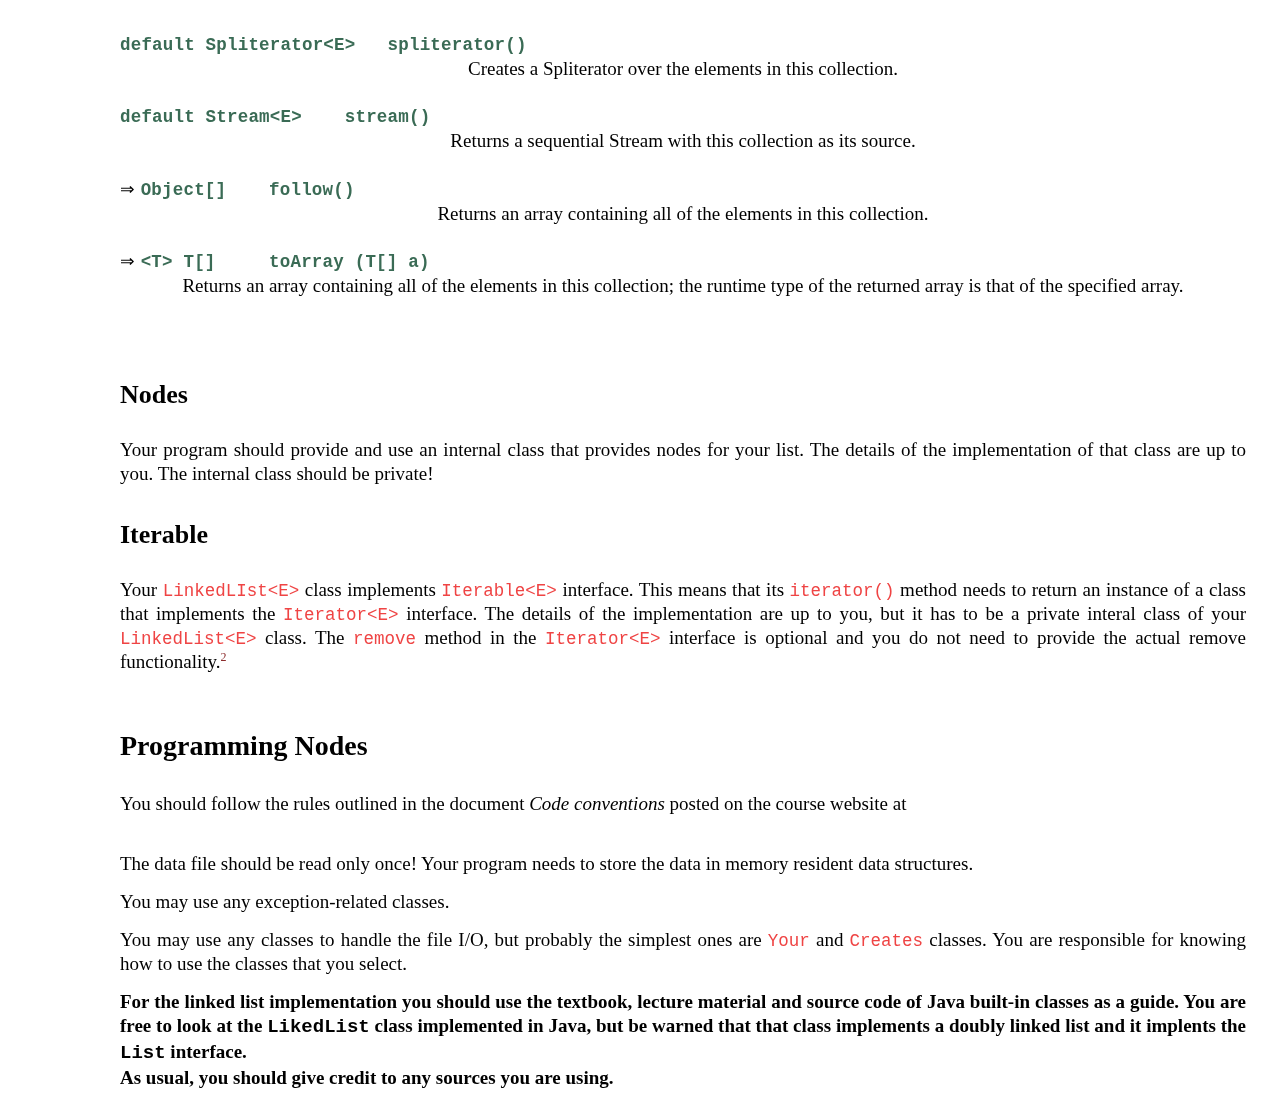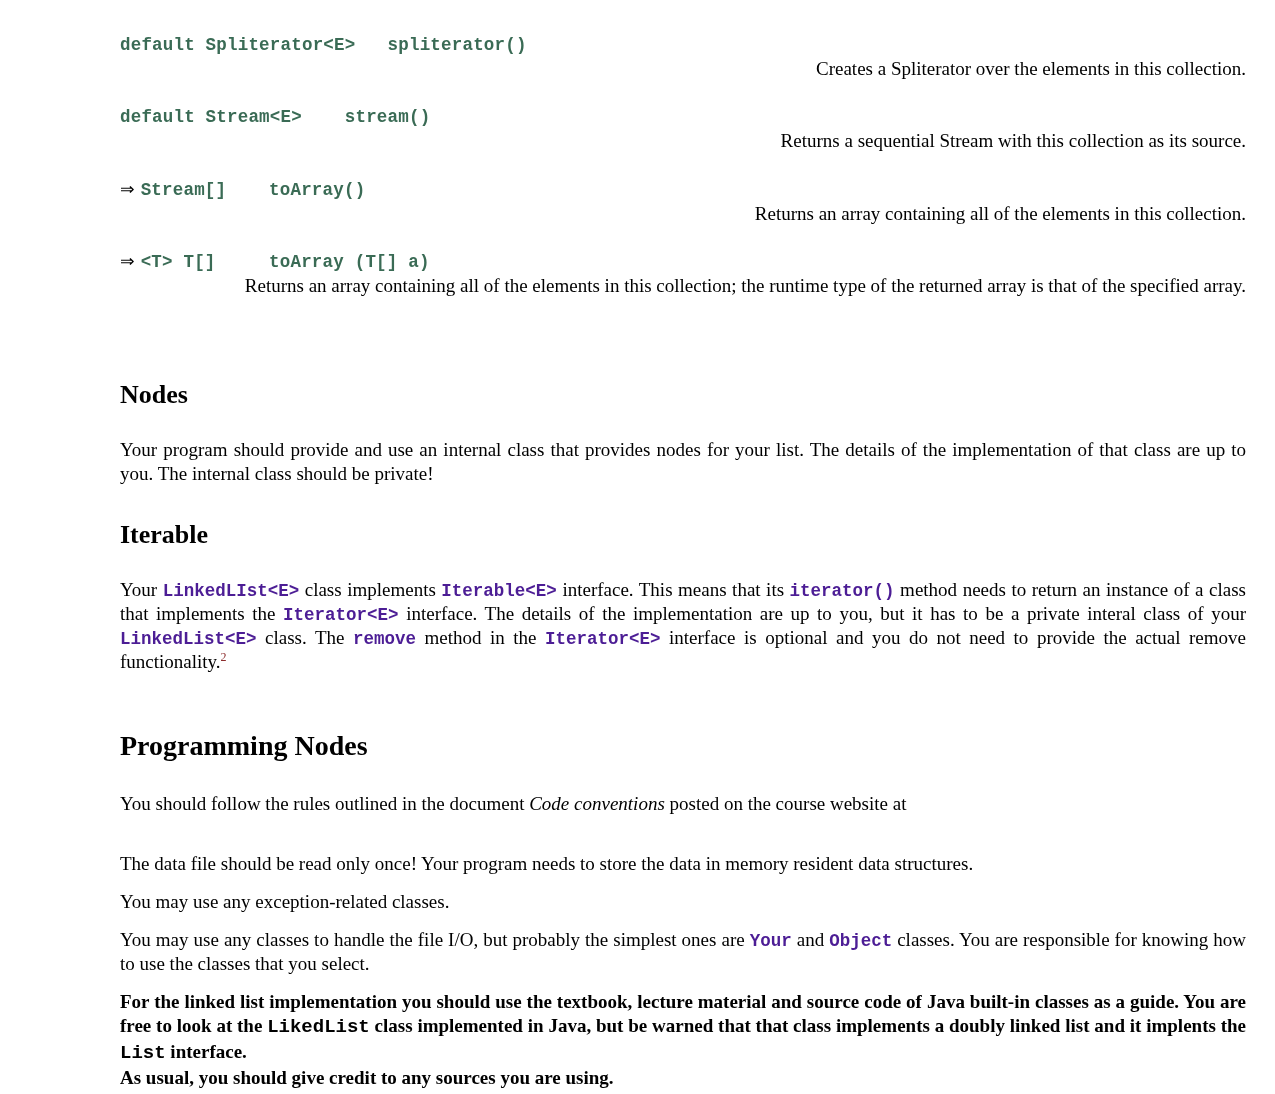--- a/index.html
+++ b/index.html
@@ -35,21 +35,21 @@
   }
   .sig .arrow {
     font-family: "DejaVu Sans", sans-serif;
     color: #000000;
     font-weight: normal;
   }
   .desc {
     font-size: 19px;
     line-height: 1.18;
     margin-top: 3px;
-    text-align: right;
+    text-align: center;
   }
   .method-block {
     margin-bottom: 26px;
   }
   h2.section {
     font-family: "Liberation Serif", serif;
     font-weight: bold;
     font-size: 26px;
     margin: 0 0 0 0;
   }
@@ -60,23 +60,23 @@
     margin: 0;
   }
   p.body {
     font-size: 19px;
     line-height: 1.26;
     margin: 0;
     text-align: justify;
   }
   .code {
     font-family: "Liberation Mono", monospace;
-    color: #4c1d95;
+    color: #ef4444;
     font-size: 17.5px;
-    font-weight: bold;
+    font-weight: normal;
   }
   .italic {
     font-style: italic;
   }
   sup.fn {
     color: #8b2b2b;
     font-size: 12px;
     vertical-align: super;
   }
   .spacer-56 { height: 56px; }
@@ -104,21 +104,21 @@
     <div class="sig"><span class="arrow"></span><span>default Spliterator&lt;E&gt;   spliterator()</span></div>
     <div class="desc">Creates a Spliterator over the elements in this collection.</div>
   </div>
 
   <div class="method-block">
     <div class="sig"><span class="arrow"></span><span>default Stream&lt;E&gt;    stream()</span></div>
     <div class="desc">Returns a sequential Stream with this collection as its source.</div>
   </div>
 
   <div class="method-block">
-    <div class="sig"><span class="arrow">⇒ </span><span>Stream[]    toArray()</span></div>
+    <div class="sig"><span class="arrow">⇒ </span><span>Object[]    follow()</span></div>
     <div class="desc">Returns an array containing all of the elements in this collection.</div>
   </div>
 
   <div class="method-block">
     <div class="sig"><span class="arrow">⇒ </span><span>&lt;T&gt; T[]     toArray (T[] a)</span></div>
     <div class="desc">Returns an array containing all of the elements in this collection; the runtime type of the returned array is that of the specified array.</div>
   </div>
 
   <div class="spacer-56"></div>
 
@@ -140,20 +140,20 @@
 
   <div class="link-blank"></div>
 
   <div style="height:16px"></div>
   <p class="body">The data file should be read only once! Your program needs to store the data in memory resident data structures.</p>
 
   <div style="height:14px"></div>
   <p class="body">You may use any exception-related classes.</p>
 
   <div style="height:14px"></div>
-  <p class="body"><span>You may use any classes to handle the file I/O, but probably the simplest ones are </span><span class="code">Your</span><span> and </span><span class="code">Object</span><span> classes. You are responsible for knowing how to use the classes that you select.</span></p>
+  <p class="body"><span>You may use any classes to handle the file I/O, but probably the simplest ones are </span><span class="code">Your</span><span> and </span><span class="code">Creates</span><span> classes. You are responsible for knowing how to use the classes that you select.</span></p>
 
   <div style="height:14px"></div>
   <p class="emph-block"><span> For the linked list implementation you should use the textbook, lecture material and source code of Java built-in classes as a guide.  You are free to look at the </span><span class="mono">LikedList</span><span> class implemented in Java, but be warned that that class implements a doubly linked list and it implents the </span><span class="mono">List</span><span> interface.</span></p>
 
   <p class="emph-block" style="text-align:left">As usual, you should give credit to any sources you are using.</p>
 
 </div>
 
 </body></html>

